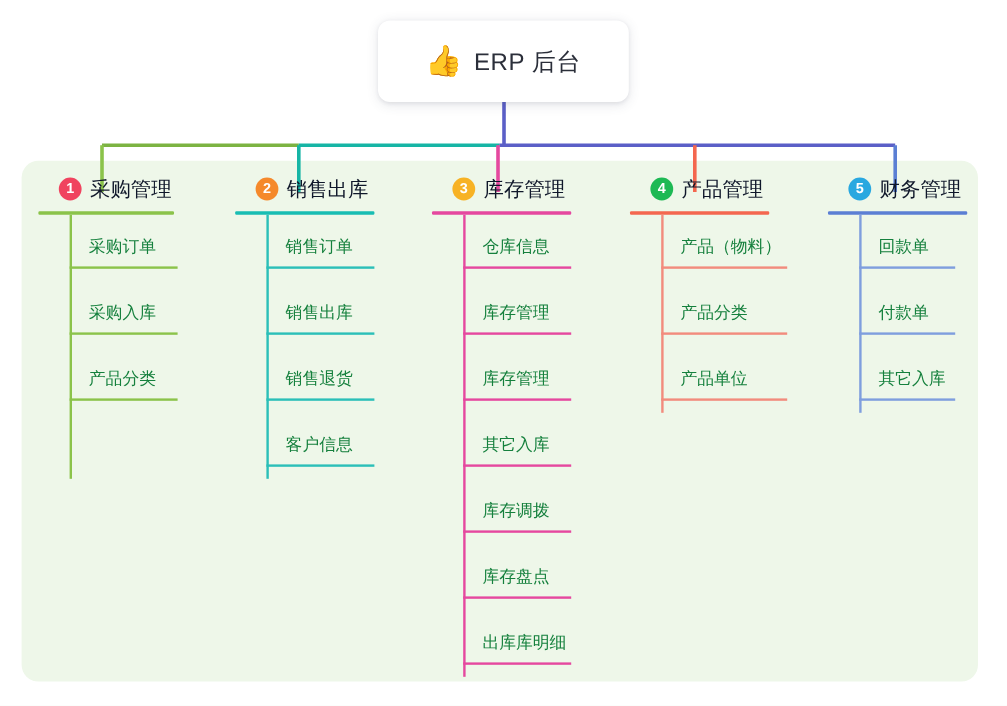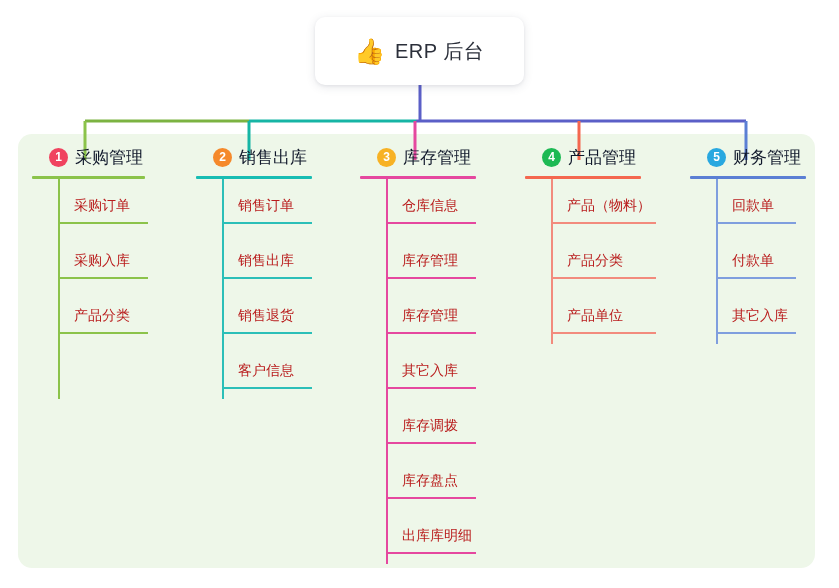--- a/index.html
+++ b/index.html
@@ -116,21 +116,21 @@
   .item {
     position: relative;
     height: 55px;
     box-sizing: border-box;
   }
   .item-label {
     position: absolute;
     left: 42px;
     top: 18px;
     font-size: 14px;
-    color: #b91c1c;
+    color: #15803d;
     white-space: nowrap;
   }
   .item-rule {
     position: absolute;
     left: 26px;
     top: 43px;
     height: 2px;
   }
 </style>
 </head>

